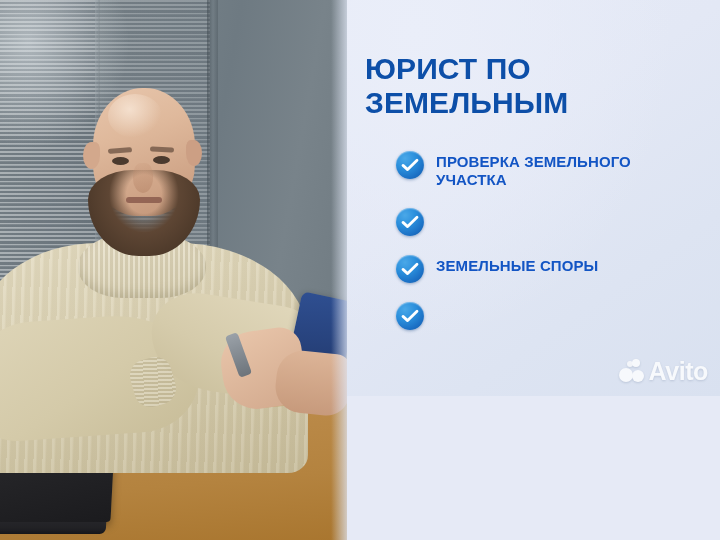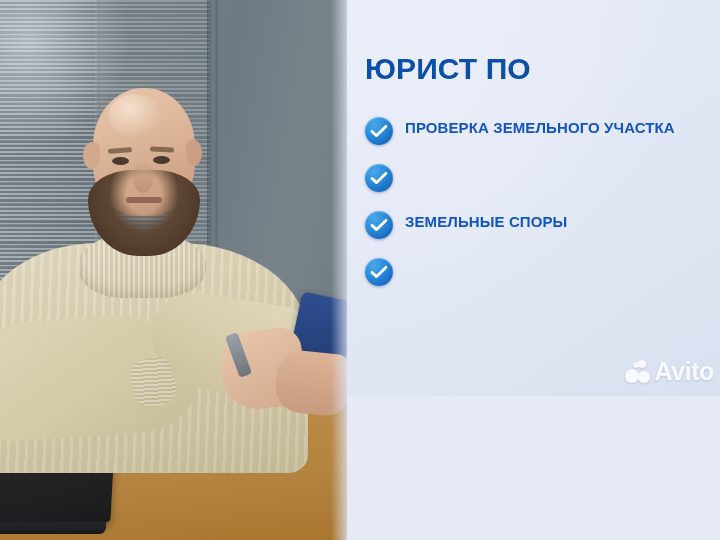--- a/index.html
+++ b/index.html
@@ -246,20 +246,21 @@
     text-transform:uppercase;
     margin-bottom:30px;
   }
   .title .tline { display:block; }
 
   .features { display:block; }
   .feature {
     display:flex;
     align-items:flex-start;
     margin-bottom:18px;
+    margin-left:31px;
   }
   .feature:last-child { margin-bottom:0; }
 
   .check {
     flex:0 0 28px;
     width:28px; height:28px;
     border-radius:50%;
     background:radial-gradient(circle at 32% 26%, #4aa8e8 0%, #2b8fdc 38%, #1b6fc4 72%, #15579f 100%);
     box-shadow:0 1px 3px rgba(12,60,120,.38), inset 0 1px 1px rgba(255,255,255,.35);
     position:relative;
@@ -274,22 +275,22 @@
     font-weight:bold;
     line-height:1.18;
     text-transform:uppercase;
     letter-spacing:.1px;
     padding-top:3px;
   }
 
   
   .avito {
     position:absolute;
-    right:6px; bottom:12px;
-    display:flex; align-items:center;
+    right:12px; bottom:12px;
+    display:flex; 
     opacity:.80;
     filter:drop-shadow(0 1px 1px rgba(90,105,140,.30));
   }
   .avito-marks { position:relative; width:26px; height:24px; margin-right:3px; }
   .am { position:absolute; border-radius:50%; background:#ffffff; }
   .am1 { left:0;   top:9px;  width:14px; height:14px; }
   .am2 { left:13px; top:0;   width:8px;  height:8px; }
   .am3 { left:13px; top:11px; width:12px; height:12px; }
   .am4 { left:8px;  top:2px;  width:6px;  height:6px; background:rgba(255,255,255,.9);}
   .avito-word {
@@ -349,20 +350,21 @@
       <div class="hand-l"></div>
     </div>
 
     <div class="photo-fade"></div>
   </div>
 
   <div class="panel">
 
     <div class="title">
       <span class="tline">ЮРИСТ ПО</span>
+      <span class="tline">ЗЕМЕЛЬНЫМ</span>
     </div>
 
     <div class="features">
 
       <div class="feature">
         <span class="check">
           <svg width="18" height="16" viewBox="0 0 18 16" aria-hidden="true">
             <path d="M2 8.4 L6.6 12.6 L16 3.2" fill="none" stroke="#ffffff" stroke-width="2.8" stroke-linecap="round" stroke-linejoin="round"></path>
           </svg>
         </span>

